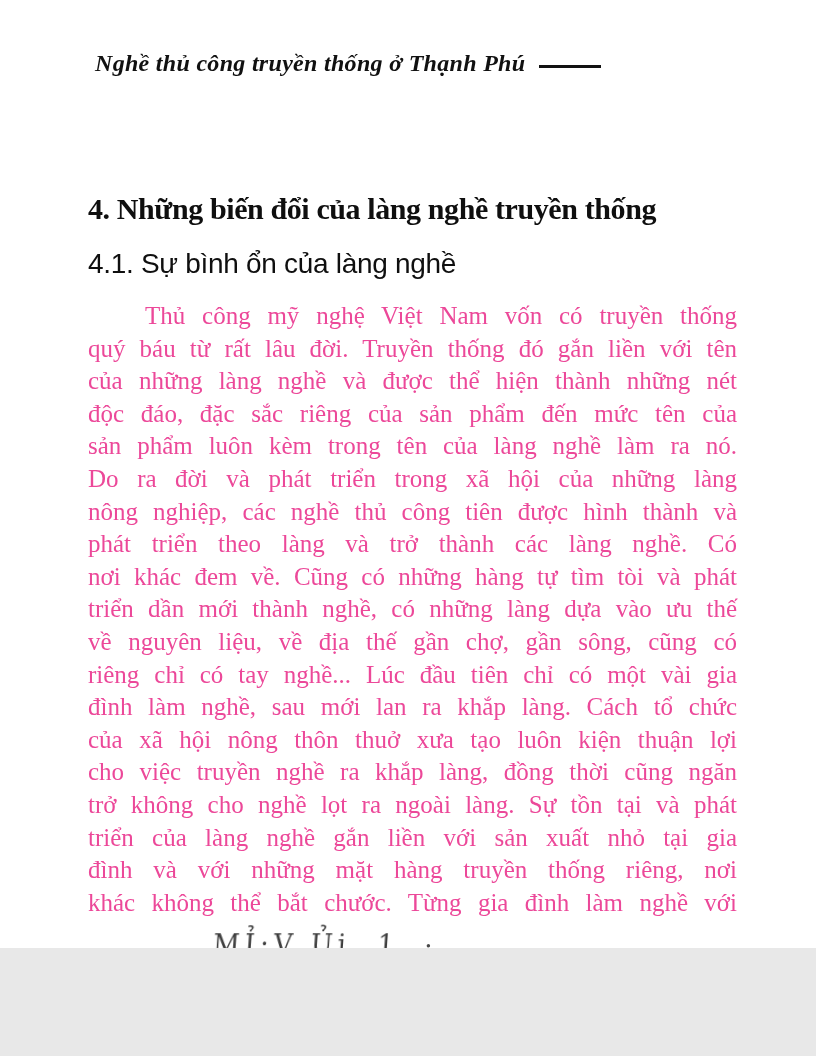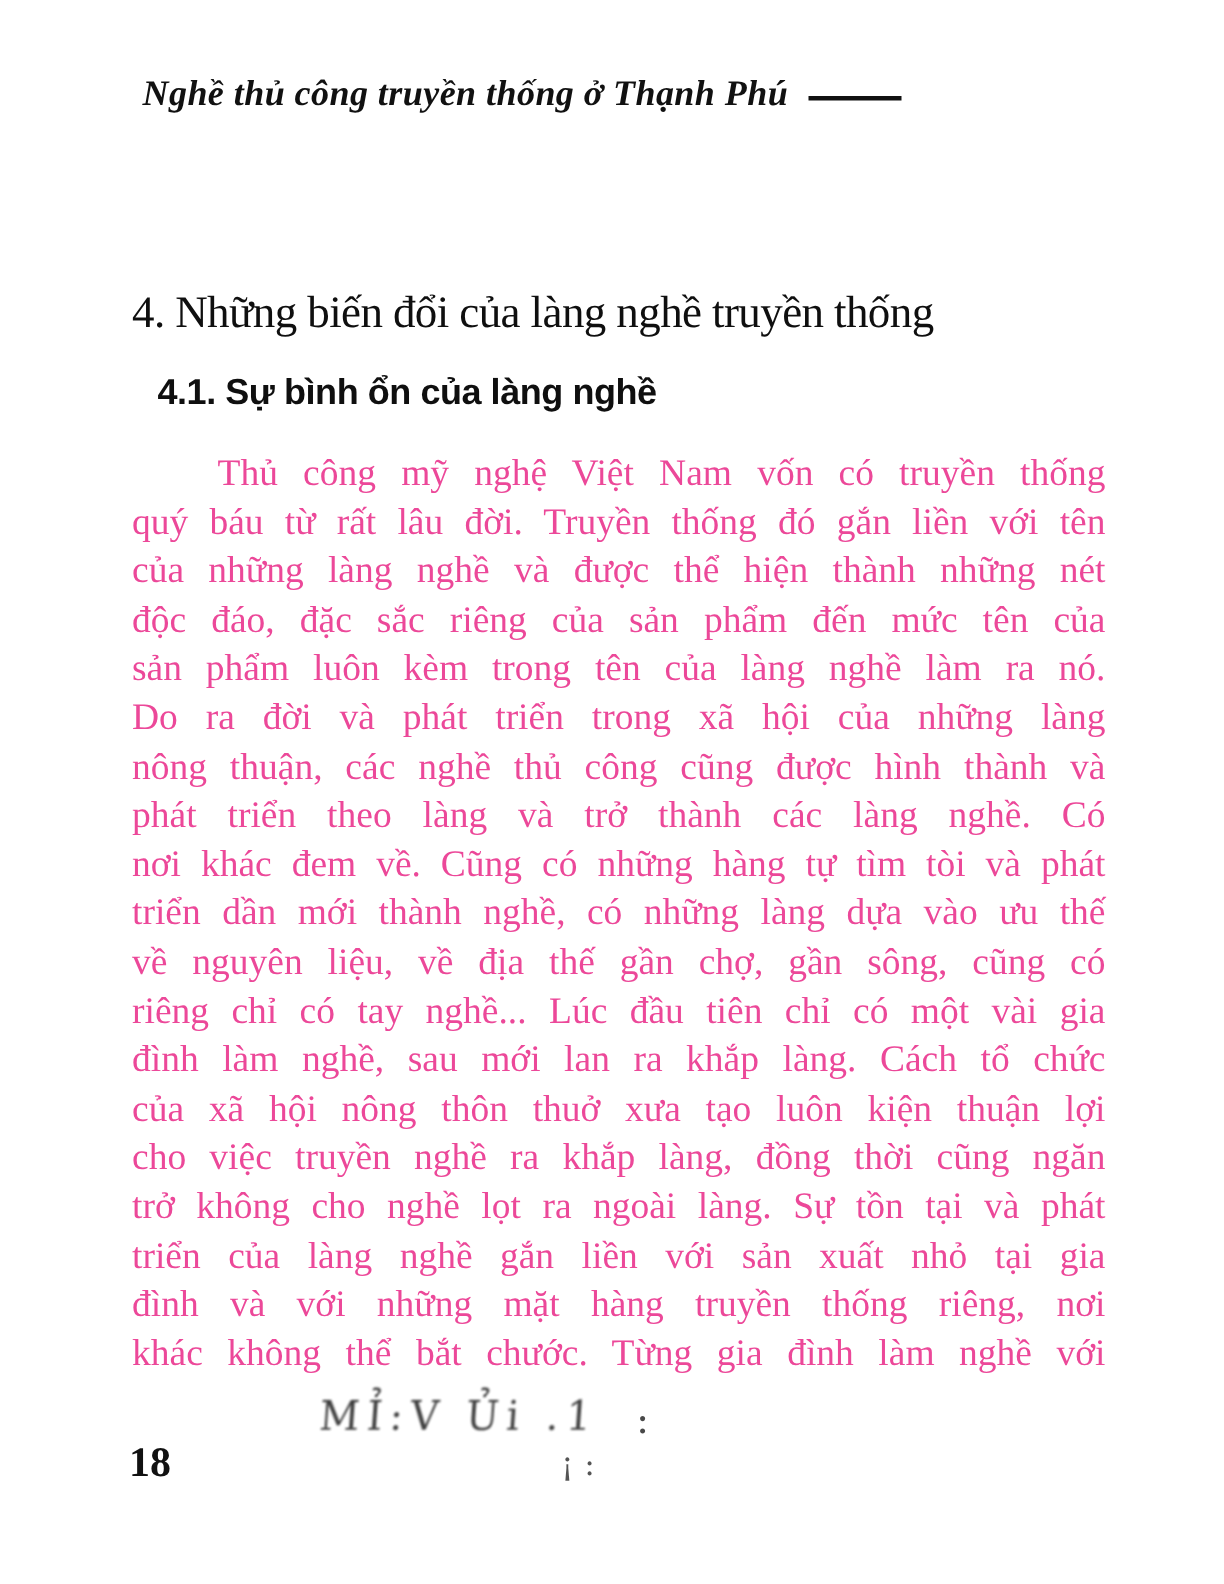--- a/index.html
+++ b/index.html
@@ -1,19 +1,19 @@
 <!DOCTYPE html>
 <html lang="vi"><head>
 <meta charset="utf-8">
 <style>
   html, body { margin: 0; padding: 0; background: #e8e8e8; }
   .page {
     position: relative;
     width: 816px;
-    height: 1056px;
+    height: 948px;
     margin: 0 auto;
     background: #ffffff;
     overflow: hidden;
     color: #151515;
     font-family: "Liberation Serif", "DejaVu Serif", serif;
   }
 
   
   .running-header {
     position: absolute;
@@ -62,37 +62,36 @@
   .line.last-left { text-align-last: left; }
   .line.indent { padding-left: 57px; }
 
   
   .section-heading {
     position: absolute;
     left: 88px;
     top: 192px;
     width: 660px;
     font-family: "Liberation Serif", serif;
-    font-weight: 400;
+    font-weight: 700;
     font-size: 30px;
     letter-spacing: -0.4px;
     color: #0f0f0f;
     white-space: nowrap;
   }
   .subsection-heading {
     position: absolute;
     left: 88px;
     top: 248px;
     font-family: "Liberation Sans", sans-serif;
-    font-weight: 700;
-    font-size: 24px;
+    font-weight: 400;
+    font-size: 28px;
     letter-spacing: -0.3px;
     color: #0f0f0f;
     white-space: nowrap;
-    margin-left: 17px;
   }
 
   
   .page-number {
     position: absolute;
     left: 86px;
     top: 960px;
     font-family: "Liberation Serif", serif;
     font-weight: 700;
     font-size: 28px;
@@ -149,21 +148,21 @@
 
   <div class="subsection-heading">4.1. Sự bình ổn của làng nghề</div>
 
   <div class="body-paragraph">
     <div class="line indent">Thủ công mỹ nghệ Việt Nam vốn có truyền thống</div>
     <div class="line">quý báu từ rất lâu đời. Truyền thống đó gắn liền với tên</div>
     <div class="line">của những làng nghề và được thể hiện thành những nét</div>
     <div class="line">độc đáo, đặc sắc riêng của sản phẩm đến mức tên của</div>
     <div class="line">sản phẩm luôn kèm trong tên của làng nghề làm ra nó.</div>
     <div class="line">Do ra đời và phát triển trong xã hội của những làng</div>
-    <div class="line">nông thuận, các nghề thủ công cũng được hình thành và</div>
+    <div class="line">nông nghiệp, các nghề thủ công tiên được hình thành và</div>
     <div class="line">phát triển theo làng và trở thành các làng nghề. Có</div>
     <div class="line">nơi khác đem về. Cũng có những hàng tự tìm tòi và phát</div>
     <div class="line">triển dần mới thành nghề, có những làng dựa vào ưu thế</div>
     <div class="line">về nguyên liệu, về địa thế gần chợ, gần sông, cũng có</div>
     <div class="line">riêng chỉ có tay nghề... Lúc đầu tiên chỉ có một vài gia</div>
     <div class="line">đình làm nghề, sau mới lan ra khắp làng. Cách tổ chức</div>
     <div class="line">của xã hội nông thôn thuở xưa tạo luôn kiện thuận lợi</div>
     <div class="line">cho việc truyền nghề ra khắp làng, đồng thời cũng ngăn</div>
     <div class="line">trở không cho nghề lọt ra ngoài làng. Sự tồn tại và phát</div>
     <div class="line">triển của làng nghề gắn liền với sản xuất nhỏ tại gia</div>

